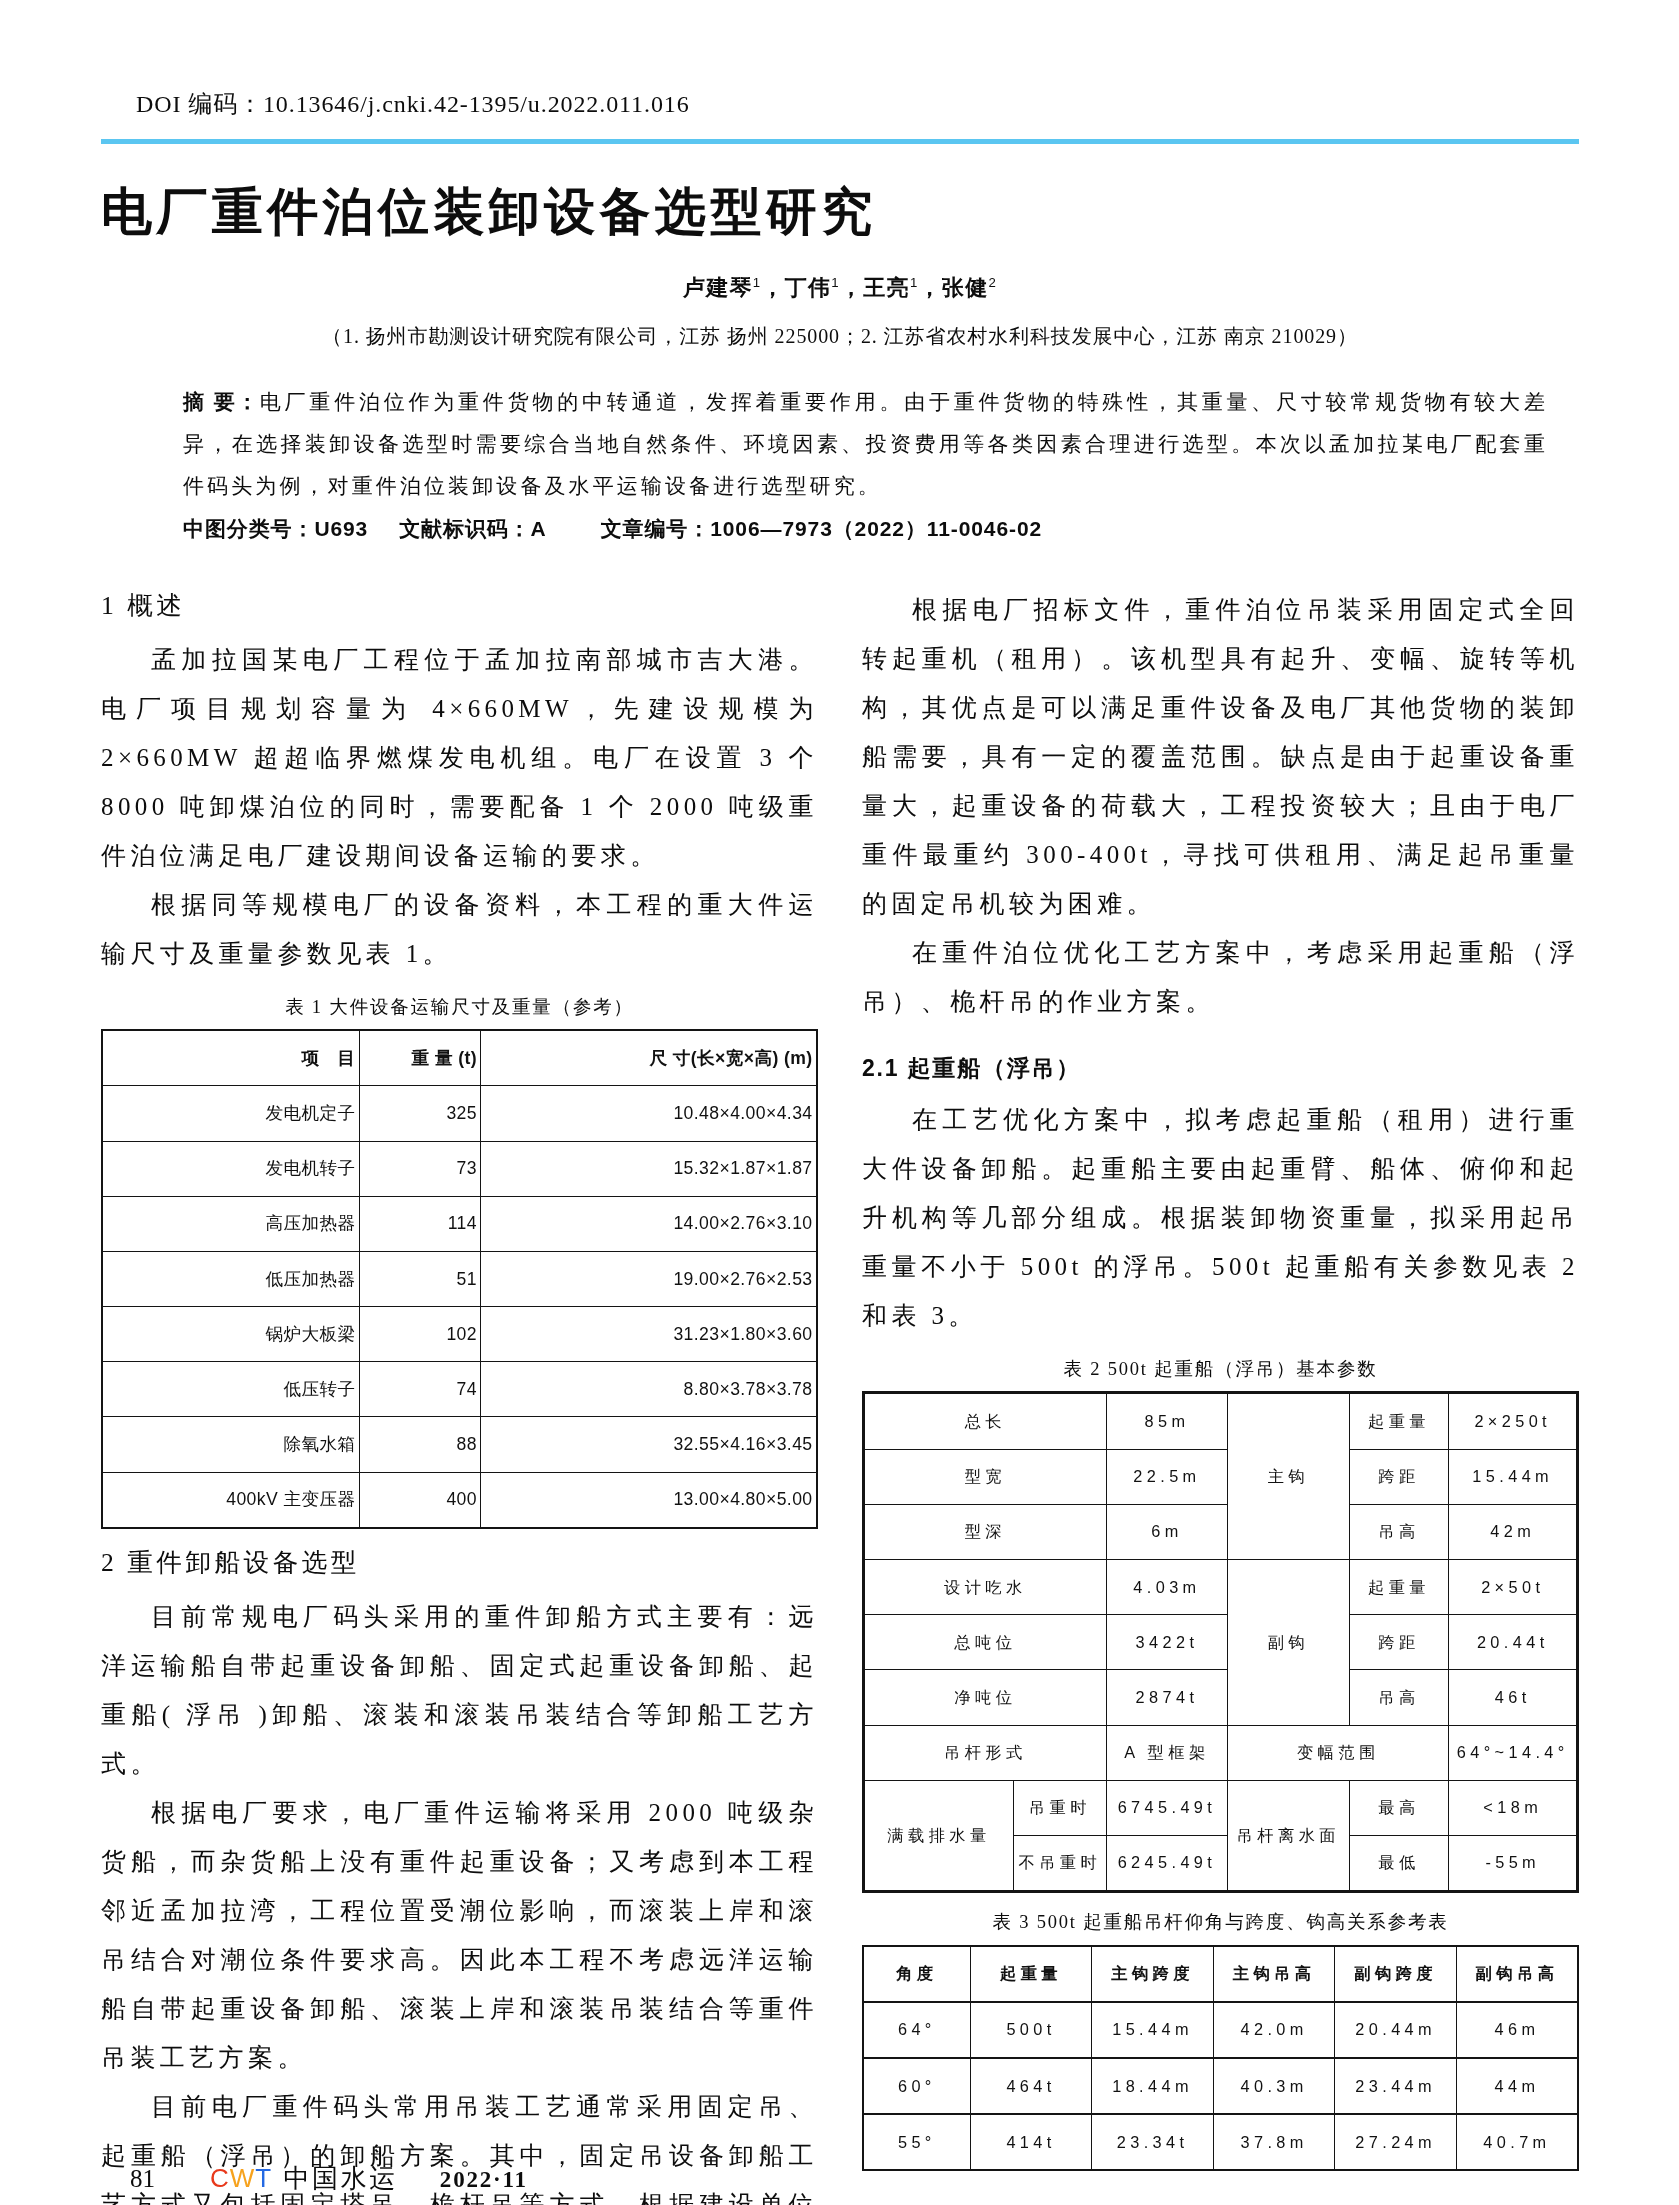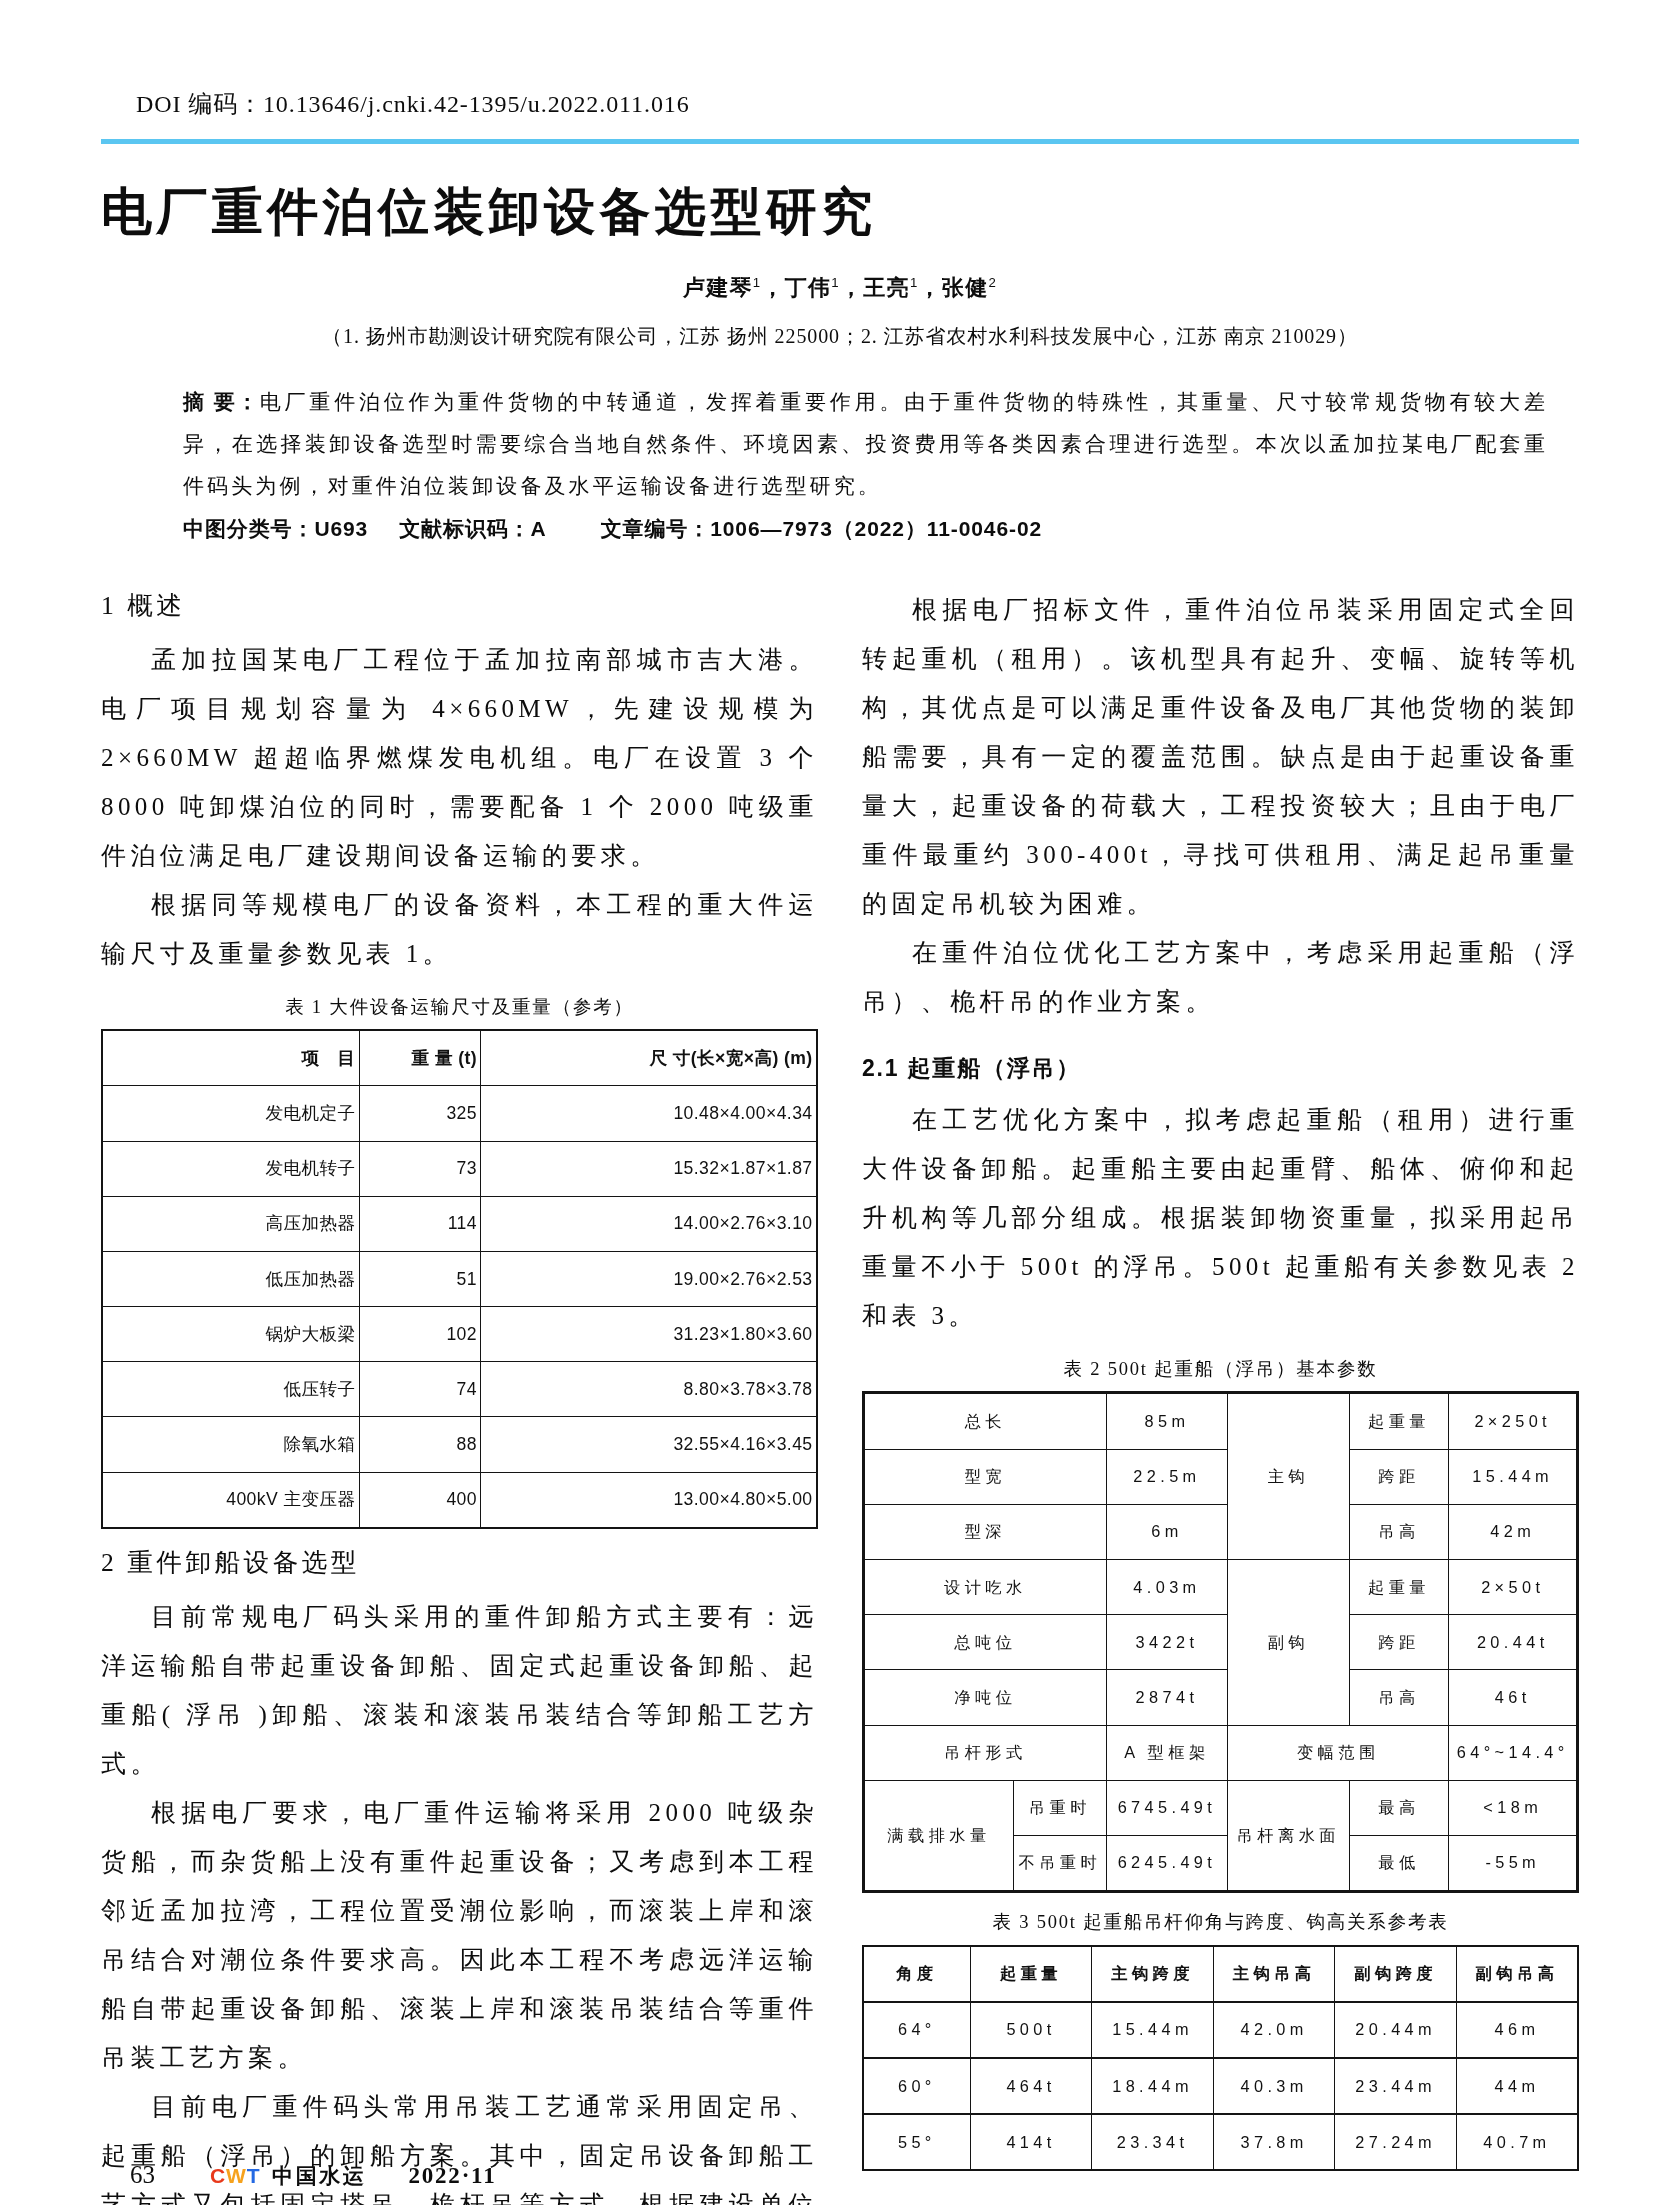--- a/index.html
+++ b/index.html
@@ -53,21 +53,21 @@
   .t1 td{height:27px;letter-spacing:0.4px;text-align:right;}
   .t1 tr:first-child td{font-weight:bold;}
   .t2{border:3.1px solid #141414;font-size:16.3px;}
   .t2 td{height:23px;}
   .t3{border:2.6px solid #141414;font-size:16.3px;}
   .t3 td{height:21px;border-top-width:2.2px;border-bottom-width:2.2px;}
   .t3 tr:first-child td{font-weight:bold;}
 
   .footer{position:absolute;left:130px;top:2161px;display:flex;align-items:baseline;}
   .page-no{font-size:25px;}
-  .journal{margin-left:55px;font-family:"Liberation Sans","DejaVu Sans",sans-serif;font-weight:bold;font-size:21px;}
+  .journal{margin-left:55px;font-family:"Liberation Sans","DejaVu Sans",sans-serif;font-weight:normal;font-size:26px;}
   .journal .cwt{letter-spacing:0.9px;margin-right:11.5px;}
   .journal-name{letter-spacing:2.6px;}
   .issue{margin-left:42px;font-size:23px;font-weight:bold;letter-spacing:1.8px;}
 </style>
 </head>
 <body>
 
 <div class="page">
   <div class="content">
 
@@ -273,18 +273,18 @@
               </tr>
             </tbody>
         </table>
 
       </div>
 
     </div>
   </div>
 
   <div class="footer">
-    <span class="page-no">63</span>
+    <span class="page-no">81</span>
     <span class="journal"><span class="cwt"><span style="color: rgb(232, 57, 27);">C</span><span style="color: rgb(246, 162, 29);">W</span><span style="color: rgb(36, 105, 227);">T</span></span><span class="journal-name">中国水运</span></span>
     <span class="issue">2022·11</span>
   </div>
 </div>
 
 
 </body></html>

